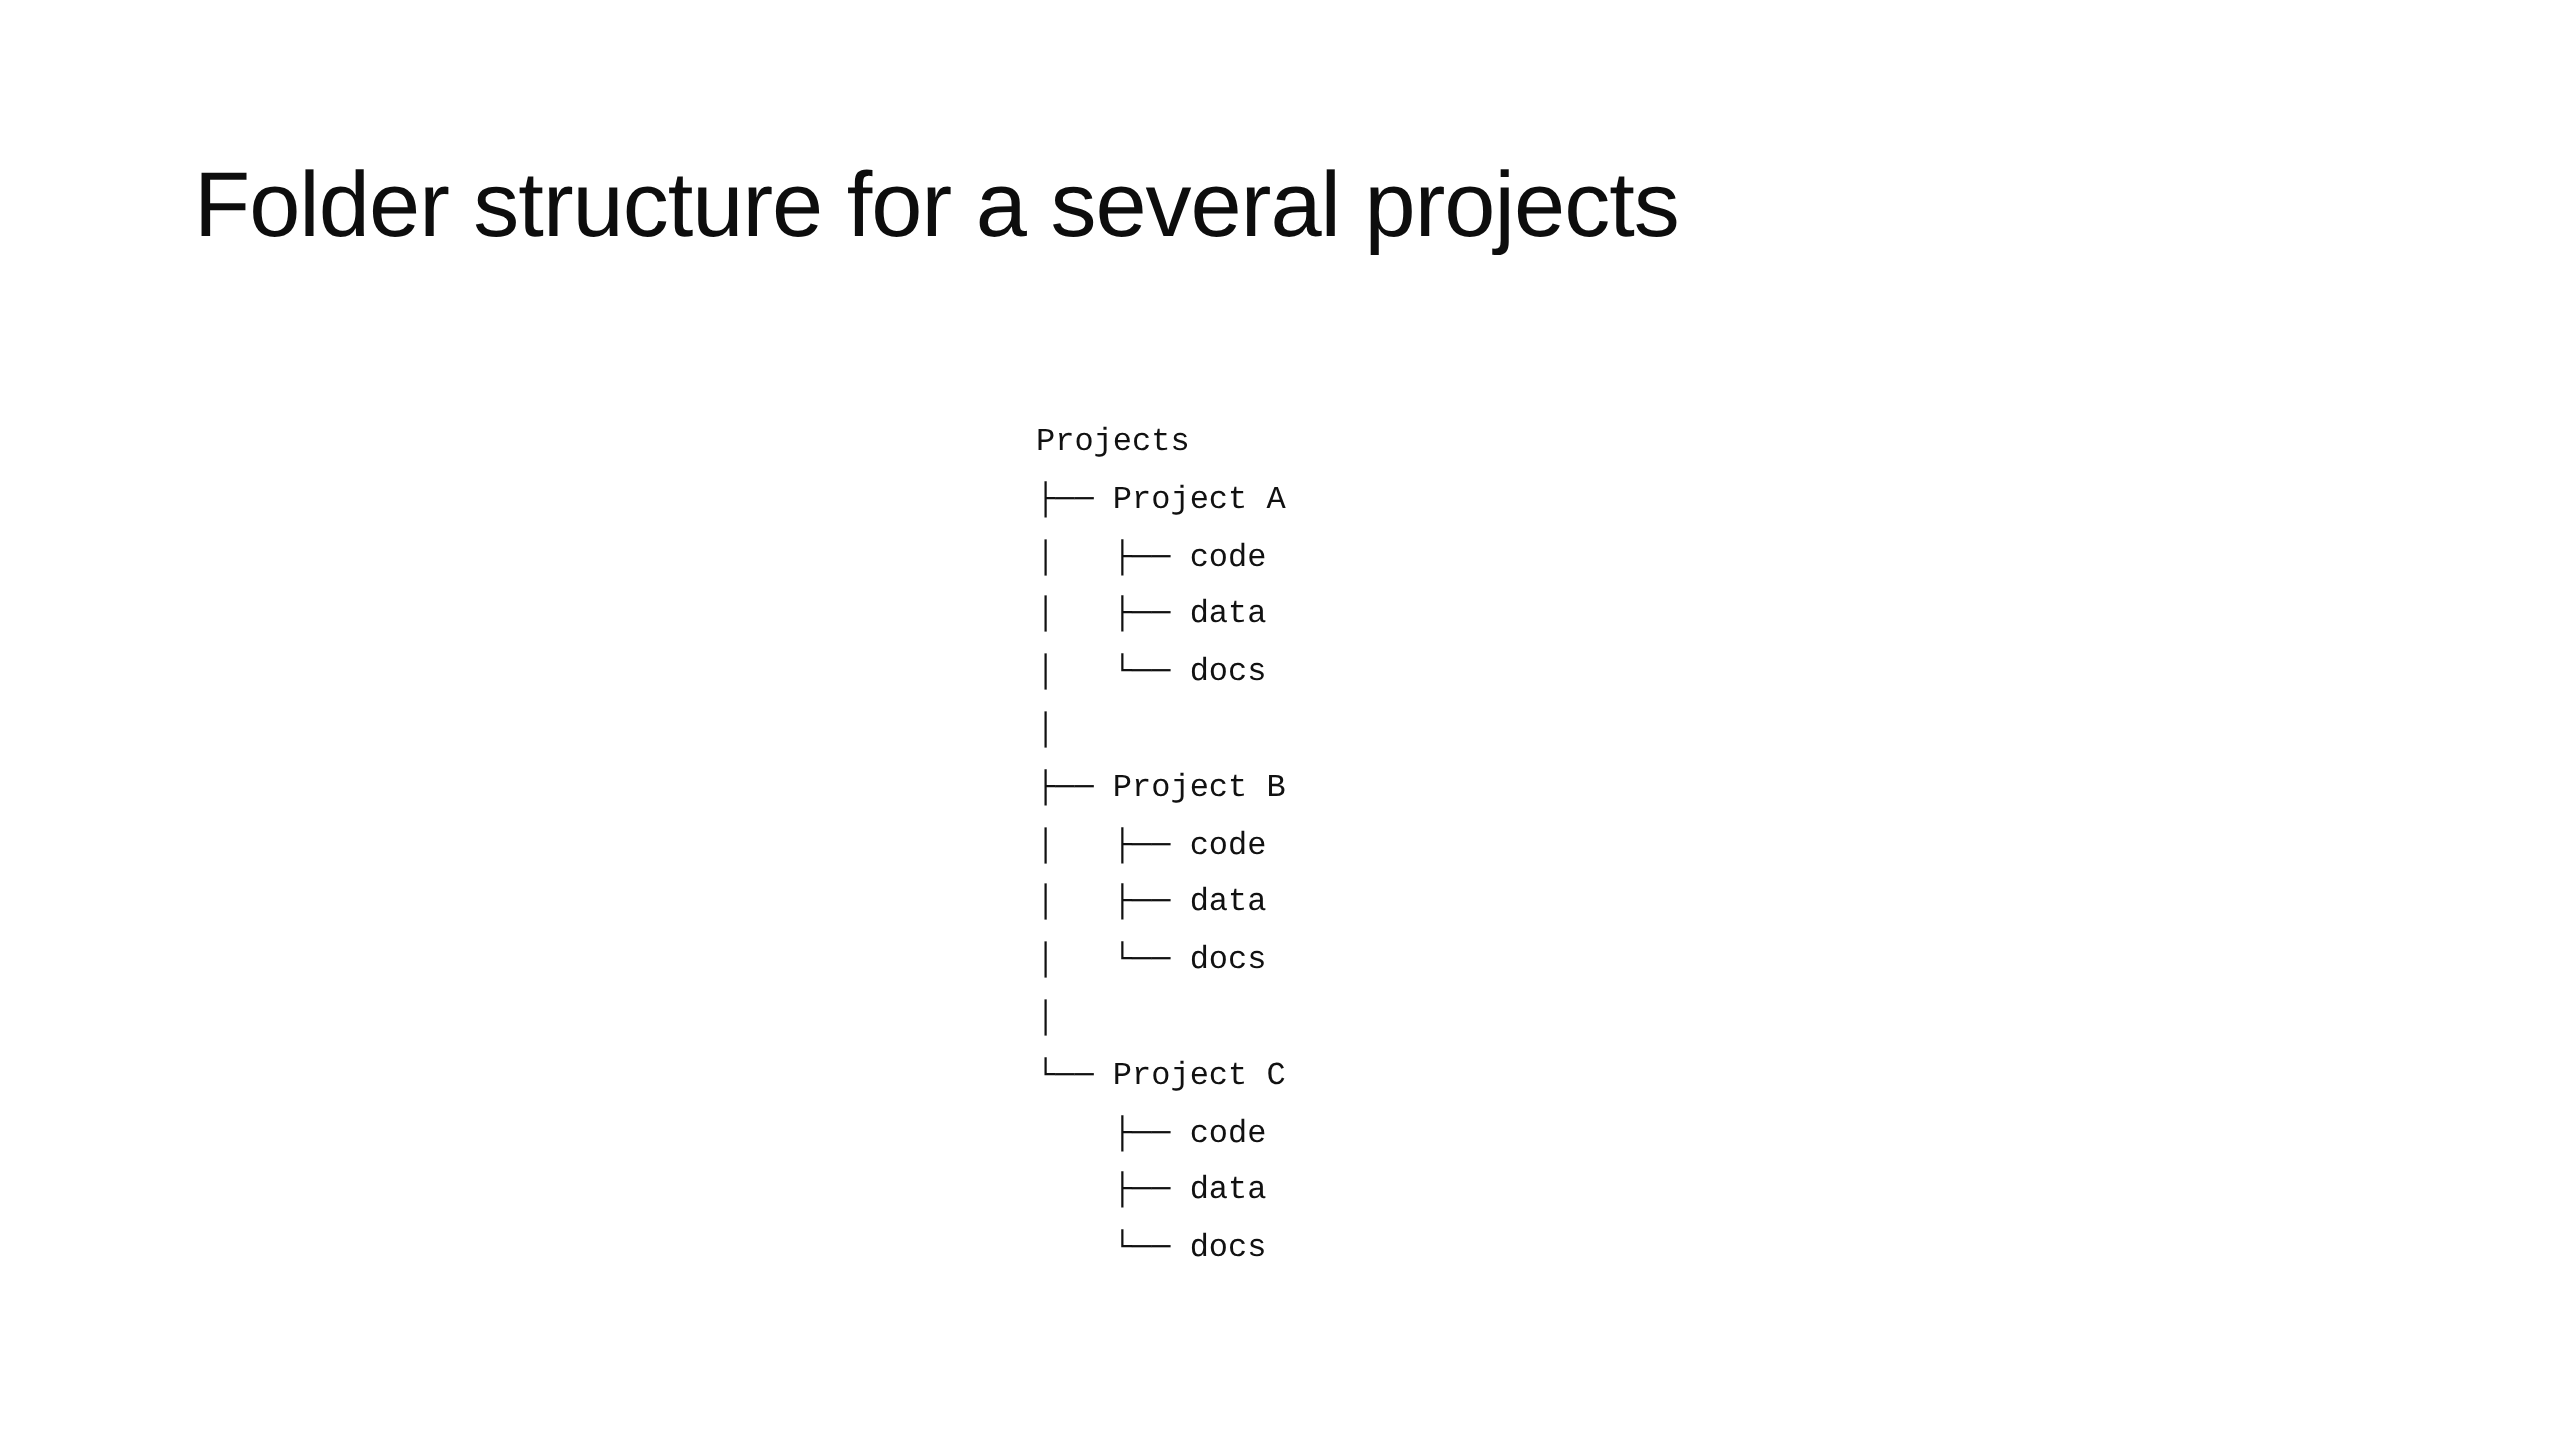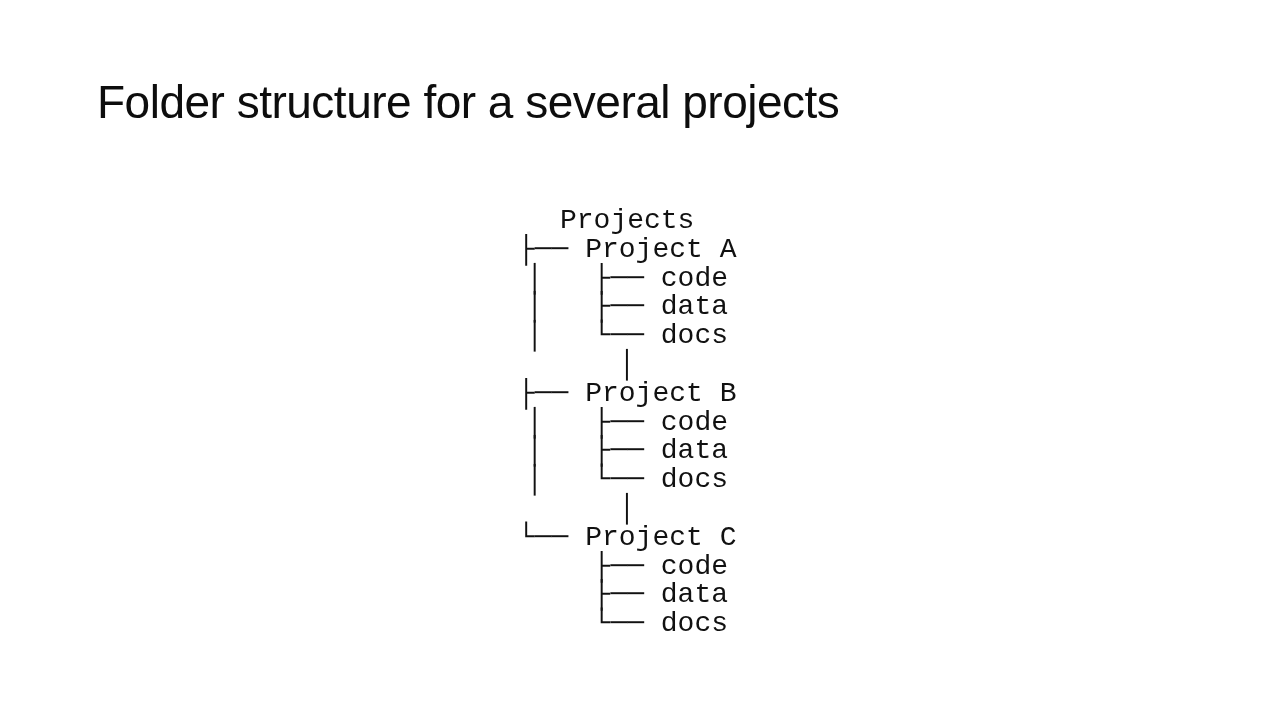--- a/index.html
+++ b/index.html
@@ -7,42 +7,41 @@
     padding: 0;
     background: #ffffff;
   }
   .slide {
     position: relative;
     width: 1280px;
     height: 720px;
     background: #ffffff;
     overflow: hidden;
     font-family: "Liberation Sans", sans-serif;
-    text-align: center;
   }
   .slide-title {
     position: absolute;
     left: 97px;
     top: 75px;
     margin: 0;
     font-family: "Liberation Sans", sans-serif;
     font-size: 46px;
     font-weight: 400;
     letter-spacing: -0.5px;
     line-height: 1.2;
     color: #0d0d0d;
     white-space: nowrap;
   }
   .folder-tree {
     position: absolute;
     left: 518px;
     top: 207px;
     margin: 0;
     font-family: "Liberation Mono", monospace;
-    font-size: 28px;
+    font-size: 16px;
     line-height: 28.8px;
     color: #111111;
     white-space: pre;
   }
 </style>
 </head>
 <body>
 
 <div class="slide">
   <h1 class="slide-title">Folder structure for a several projects</h1>

